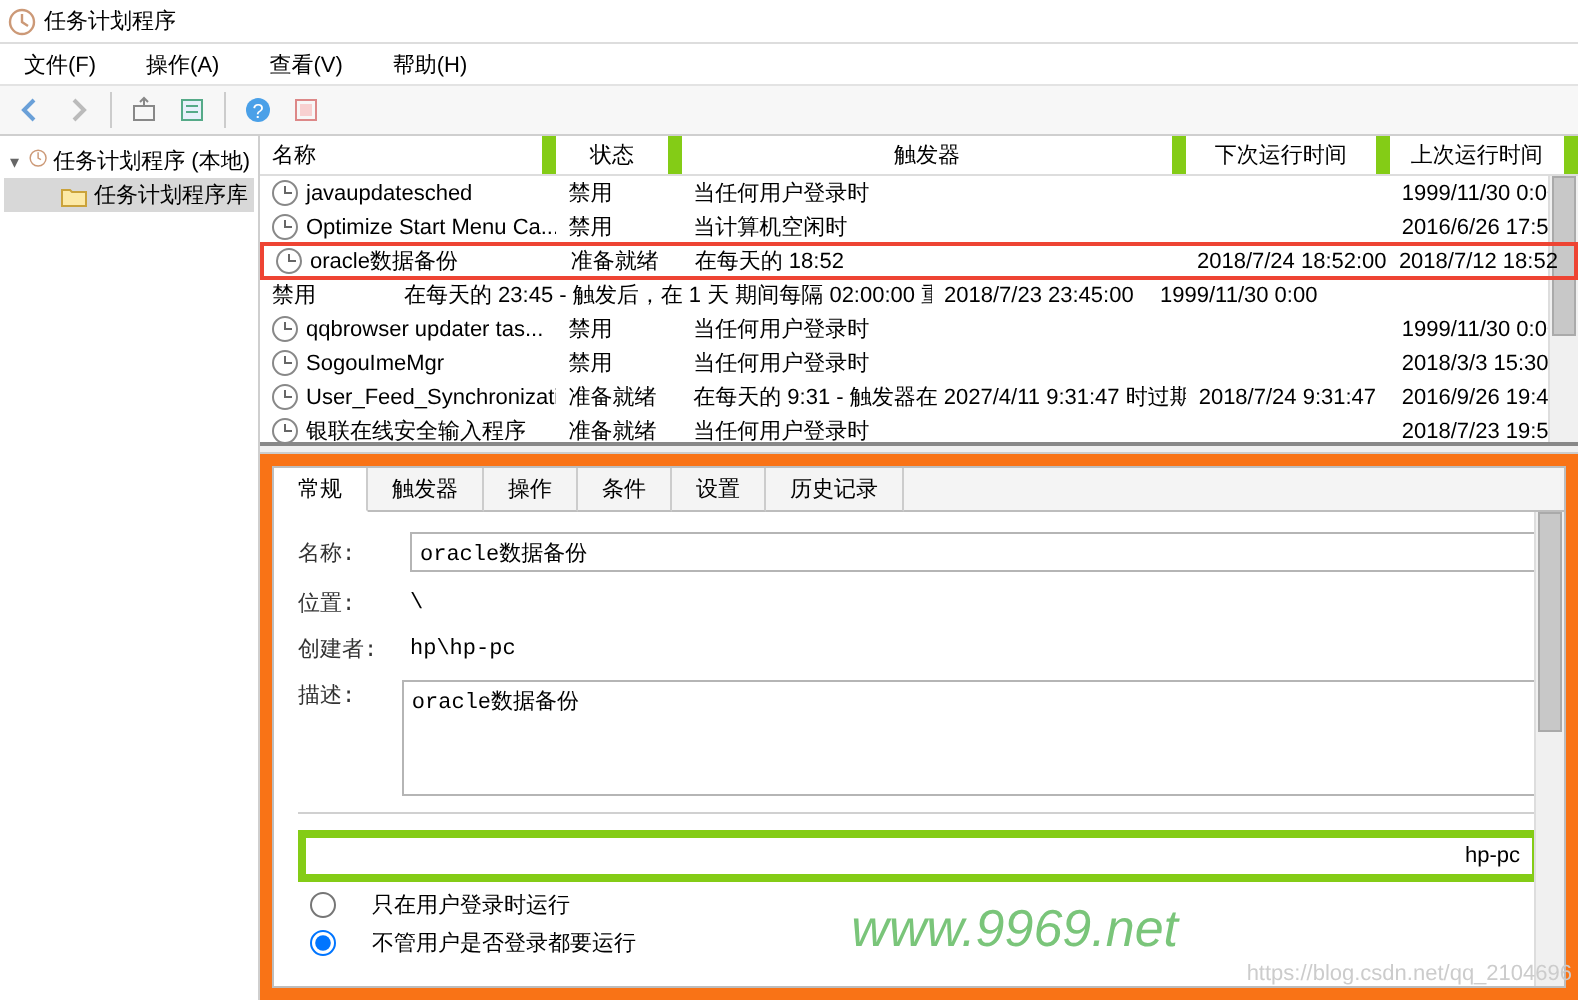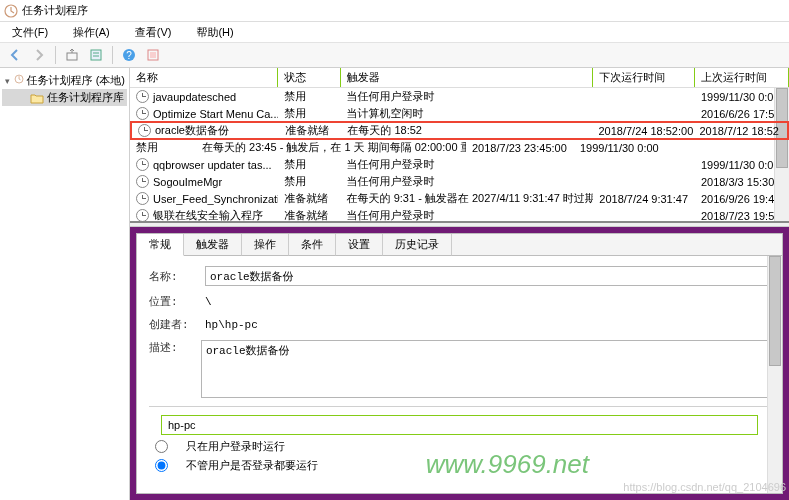--- a/index.html
+++ b/index.html
@@ -12,46 +12,46 @@
 .tb-sep { width: 1px; height: 18px; background: #ccc; margin: 0 3px; }
 .main { display: flex; height: 432px; }
 .sidebar { width: 130px; border-right: 1px solid #cfcfcf; background: #fff; padding: 4px 2px; }
 .tree-node { display: flex; align-items: center; gap: 3px; padding: 1px 2px; white-space: nowrap; }
 .tree-node.child { padding-left: 28px; }
 .tree-node.sel { background: #d8d8d8; }
 .tree-exp { width: 9px; font-size: 9px; color: #666; text-align: center; }
 .content { flex: 1; display: flex; flex-direction: column; overflow: hidden; }
 .list-wrap { height: 155px; border-bottom: 2px solid #888; display: flex; flex-direction: column; }
 .list-head { display: flex; height: 20px; background: #fff; border-bottom: 1px solid #ddd; }
-.list-head .col { padding: 2px 6px; border-right: 1px solid #84cc16; overflow: hidden; white-space: nowrap; }
+.list-head .col { padding: 2px 6px; border-right: 7px solid #84cc16; overflow: hidden; white-space: nowrap; text-align: center; }
 .list-body { flex: 1; overflow: hidden; }
 .row { display: flex; height: 17px; align-items: center; }
 .row.hl { border: 2px solid #e43; height: 19px; margin: -1px 0; position: relative; z-index: 2; }
 .cell { padding: 0 6px; overflow: hidden; white-space: nowrap; text-overflow: clip; }
 .c0 { width: 158px; display: flex; align-items: center; gap: 4px; }
 .c1 { width: 66px; }
 .c2 { width: 270px; }
 .c3 { width: 108px; }
 .c4 { width: 100px; }
 .splitter { height: 4px; background: #f0f0f0; border-bottom: 1px solid #ccc; }
-.detail { flex: 1; background: #701a75; padding: 6px; overflow: hidden; }
+.detail { flex: 1; background: #f97316; padding: 6px; overflow: hidden; }
 .tabbox { background: #fff; border: 1px solid #bdbdbd; height: 100%; display: flex; flex-direction: column; }
 .tabs { display: flex; height: 22px; background: #f4f4f4; }
 .tab { padding: 3px 12px; border-right: 1px solid #ccc; border-bottom: 1px solid #bdbdbd; background: #f4f4f4; }
 .tab.active { background: #fff; border-bottom: 1px solid #fff; }
 .tabfill { flex: 1; border-bottom: 1px solid #bdbdbd; }
 .tabpane { flex: 1; padding: 10px 12px; }
 .form-row { display: flex; align-items: center; margin-bottom: 8px; gap: 8px; font-family: Liberation Mono, monospace; }
 .form-row .lbl { width: 48px; text-align: left; color: #333; }
 .form-row input.txt { flex: 1; border: 1px solid #b5b5b5; height: 20px; padding: 0 4px; font: inherit; background: #fff; }
 textarea.desc { width: 100%; height: 58px; border: 1px solid #b5b5b5; padding: 2px 4px; font: inherit; resize: none; }
 .sec-sep { border-top: 1px solid #d0d0d0; margin: 6px 0 8px; }
 .sec-title { margin-bottom: 6px; }
 .radio-row { display: flex; align-items: center; gap: 18px; margin: 4px 0 4px 6px; }
-.account-box { border: 1px solid #84cc16; padding: 3px 6px; margin: 4px 12px; }
+.account-box { border: 4px solid #84cc16; padding: 3px 6px; margin: 4px 0; text-align: right; }
 .scrollbar-v { position: absolute; right: 0; top: 0; bottom: 0; width: 15px; background: #f0f0f0; border-left: 1px solid #ddd; }
 .scrub { background: #c8c8c8; border: 1px solid #aaa; }
 .ico { width: 14px; height: 14px; display: inline-block; }
 .clock-ico { width: 13px; height: 13px; border: 1px solid #888; border-radius: 50%; position: relative; flex-shrink: 0; }
 .clock-ico::before { content: ""; position: absolute; left: 5px; top: 2px; width: 1px; height: 4px; background: #666; }
 .clock-ico::after { content: ""; position: absolute; left: 5px; top: 5px; width: 4px; height: 1px; background: #666; }
 .watermark { position: absolute; right: 3px; bottom: 7px; color: #ccc; font-size: 11px; z-index: 50; }
 .watermark2 { position: absolute; right: 200px; bottom: 20px; color: #7ac57a; font-size: 26px; font-style: italic; z-index: 50; pointer-events:none; }
 </style>
 </head>

